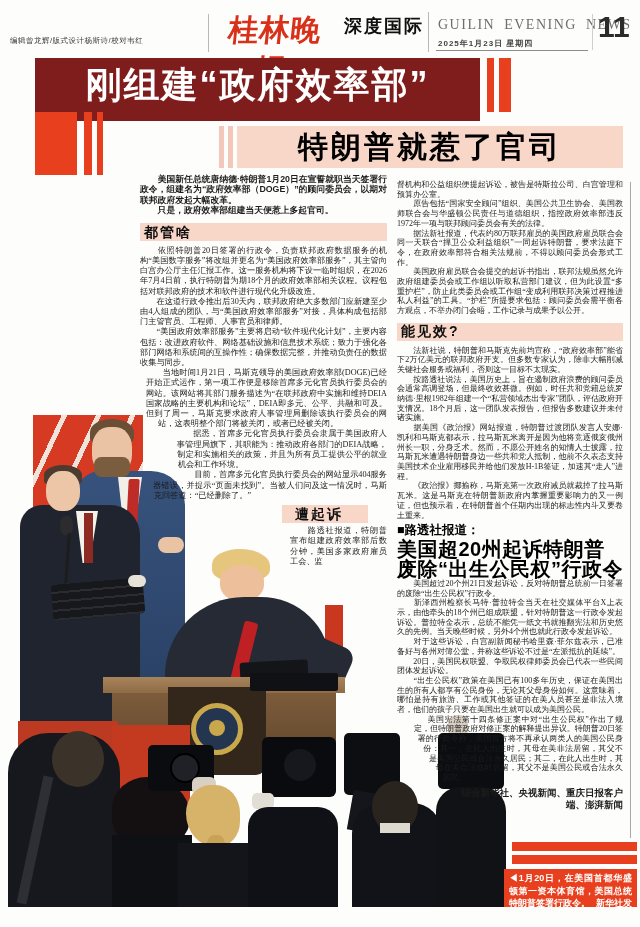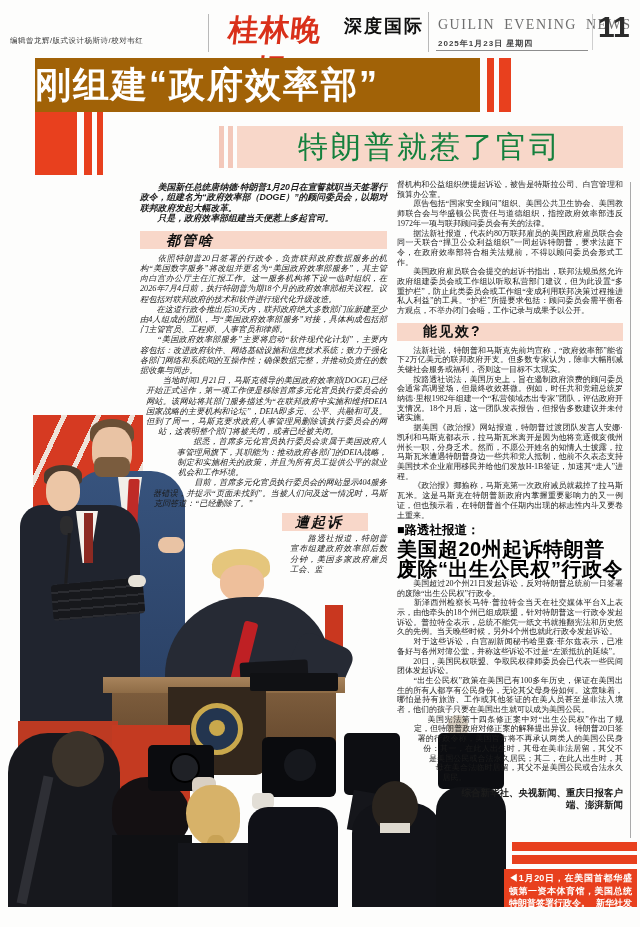--- a/index.html
+++ b/index.html
@@ -18,36 +18,36 @@
   .section-name{position:absolute;left:344px;top:14px;font-family:"Liberation Sans",sans-serif;
     font-weight:900;font-size:18px;color:#101010;letter-spacing:2px;}
   .eng-name{position:absolute;left:438px;top:17px;font-family:"Liberation Serif",serif;
     font-size:14px;color:#6e6e6e;letter-spacing:1.5px;word-spacing:4px;}
   .hdr-date{position:absolute;left:438px;top:38px;font-size:8px;font-weight:bold;color:#3f3f3f;
     font-family:"Liberation Sans",sans-serif;letter-spacing:1px;}
   .hdr-rule{position:absolute;left:436px;top:50px;width:152px;height:1px;background:#8d8d8d;}
   .page-num{position:absolute;left:598px;top:10px;font-family:"Liberation Sans",sans-serif;
     font-weight:bold;font-size:30px;color:#2b2b2b;}
   
-  .banner-red{position:absolute;left:35px;top:58px;width:445px;height:54px;background:#a16207;
+  .banner-red{position:absolute;left:35px;top:58px;width:445px;height:63px;background:#7f1d1d;
     color:#fff;font-family:"Liberation Sans",sans-serif;font-weight:900;font-size:36px;
-    line-height:54px;letter-spacing:2px;}
+    line-height:54px;text-align:center;letter-spacing:2px;}
   .rblock{position:absolute;background:#e8401e;}
   .pblock{position:absolute;background:#f3c8ba;}
   .banner-pink{position:absolute;left:237px;top:126px;width:386px;height:42px;background:#f8d7c9;
-    color:#15803d;font-family:"Liberation Sans",sans-serif;font-weight:400;font-size:30px;
+    color:#000000;font-family:"Liberation Sans",sans-serif;font-weight:700;font-size:30px;
     line-height:42px;text-align:center;letter-spacing:3px;}
   
   .col{position:absolute;text-align:justify;}
   .col p{margin:0;}
-  #col-left{left:140px;top:182px;width:247px;font-size:8.2px;line-height:10.2px;font-style:italic;}
+  #col-left{left:140px;top:174px;width:247px;font-size:8.2px;line-height:10.2px;}
   #col-right{left:397px;top:180px;width:226px;font-size:8px;line-height:9.7px;}
   .intro{font-family:"Liberation Sans",sans-serif;font-weight:bold;font-size:8.8px;line-height:10.4px;}
   .sec-band{background:#f8d7c9;font-family:"Liberation Sans",sans-serif;font-weight:900;
-    font-size:14px;color:#101010;padding:4px 0 4px 26px;margin:7px 0 5px;letter-spacing:2px;}
+    font-size:14px;color:#101010;padding:4px 0 4px 4px;margin:7px 0 5px;letter-spacing:2px;}
   #band-lawsuit{margin:4px 0 3px 142px;width:73px;padding:4px 0 4px 13px;}
   .float-wrap-left{float:left;width:150px;height:214px;
     shape-outside:polygon(0px 0px,6px 0px,6px 58px,36px 66px,38px 104px,12px 110px,14px 136px,150px 142px,150px 214px,0px 214px);
     clip-path:polygon(0 0,0 0,0 0);}
   .float-wrap-right{float:left;width:72px;height:112px;
     shape-outside:polygon(0px 0px,10px 0px,20px 28px,34px 52px,50px 74px,72px 90px,72px 112px,0px 112px);
     clip-path:polygon(0 0,0 0,0 0);}
   .related-tag{font-family:"Liberation Sans",sans-serif;font-weight:900;font-size:12.5px;
     margin:6px 0 3px;color:#000;}
   .related-title{font-family:"Liberation Sans",sans-serif;font-weight:900;font-size:20px;

